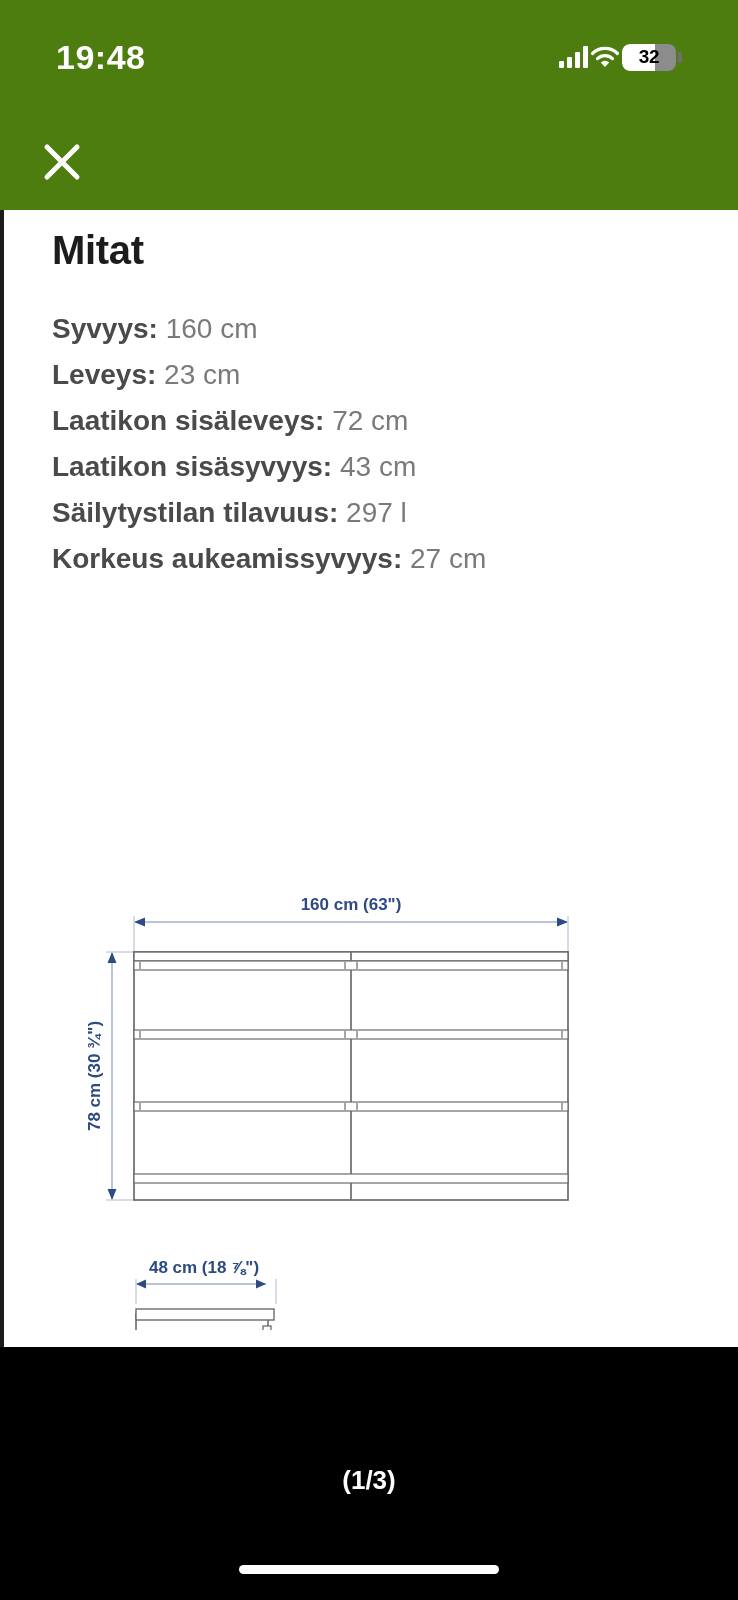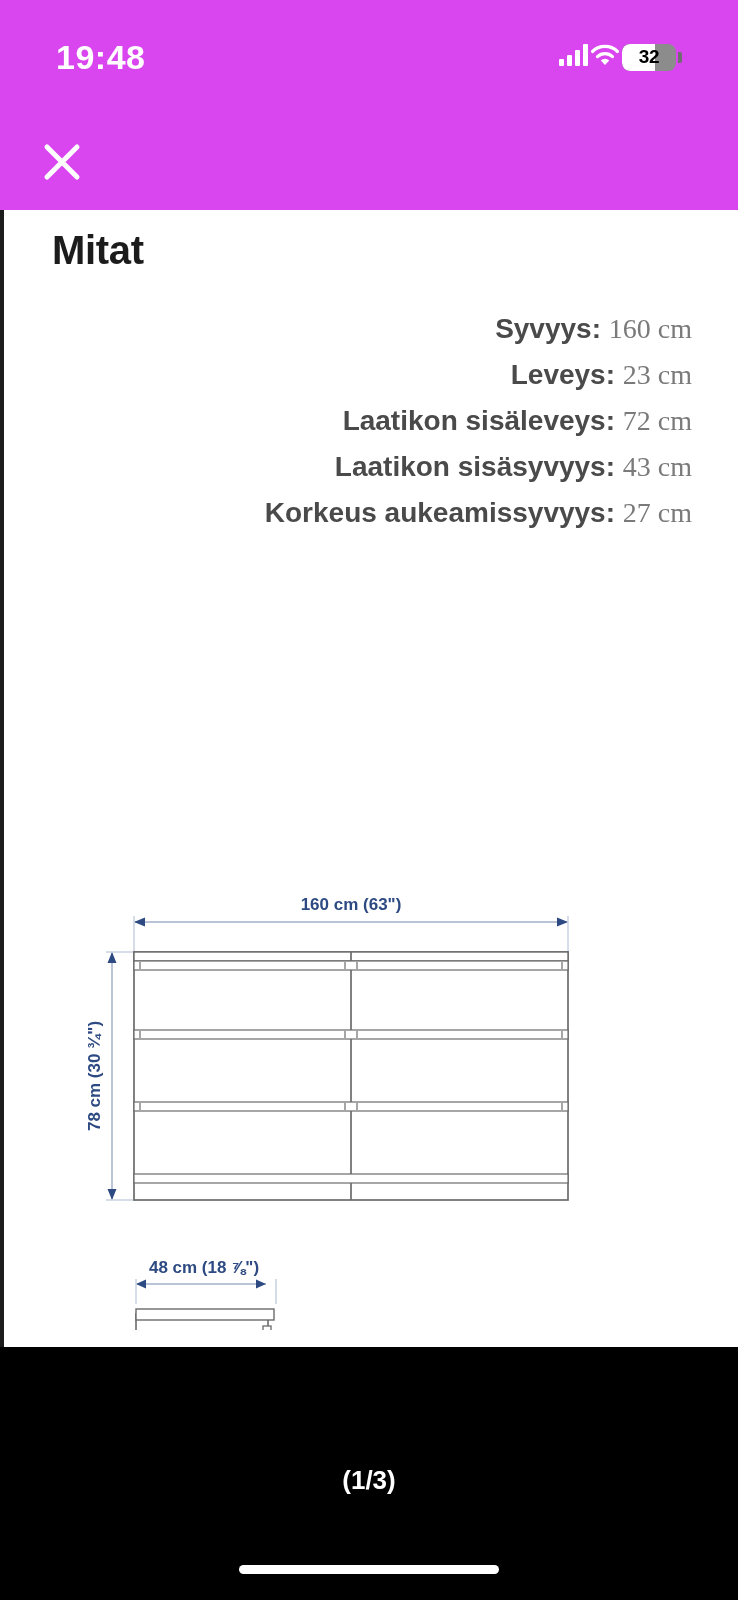--- a/index.html
+++ b/index.html
@@ -5,36 +5,36 @@
   * { margin:0; padding:0; box-sizing:border-box; }
   html, body {
     width:738px; height:1600px;
     background:#000;
     font-family:"Liberation Sans", sans-serif;
     overflow:hidden;
   }
   .phone {
     position:relative;
     width:738px; height:1600px;
-    background:#d946ef;
+    background:#4d7c0f;
   }
 
   
   .status-bar {
     position:absolute; top:0; left:0; width:738px; height:100px;
     display:flex; align-items:center; justify-content:space-between;
     padding:0 56px;
     color:#fff;
   }
   .status-time {
     font-size:34px; font-weight:600; letter-spacing:0.5px;
     margin-top:14px;
   }
   .status-right {
-    display:flex; gap:2px; margin-top:14px;
+    display:flex; align-items:center; gap:2px; margin-top:14px;
   }
   
   .cell-icon { display:flex; align-items:flex-end; gap:3px; height:22px; }
   .cell-icon i { display:block; width:5px; background:#fff; border-radius:1px; }
   .cell-icon i:nth-child(1){ height:7px; }
   .cell-icon i:nth-child(2){ height:11px; }
   .cell-icon i:nth-child(3){ height:16px; }
   .cell-icon i:nth-child(4){ height:22px; }
   
   .wifi-icon { width:30px; height:22px; position:relative; }
@@ -72,21 +72,20 @@
     cursor:pointer;
   }
   .close-btn svg { display:block; }
 
   
   .sheet {
     position:absolute; top:210px; left:0;
     width:738px; height:1137px;
     background:#fff;
     overflow:hidden;
-    text-align:right;
   }
   .sheet-edge-l {
     position:absolute; left:0; top:0; width:4px; height:100%;
     background:#1c1c1c;
   }
   .sheet-inner { position:absolute; left:4px; top:0; width:734px; height:100%; }
 
   .page-title {
     position:absolute; left:48px; top:18px;
     font-size:40px; font-weight:700; color:#1c1c1c;
@@ -96,21 +95,21 @@
   .spec-list {
     position:absolute; left:48px; top:96px;
     width:640px;
   }
   .spec-row {
     font-size:28px; line-height:46px;
     color:#6e6e6e;
     white-space:nowrap;
   }
   .spec-row .k { font-weight:700; color:#4a4a4a; }
-  .spec-row .v { font-weight:400; color:#7a7a7a;font-family:Liberation Serif, serif; }
+  .spec-row .v { font-weight:400; color:#7a7a7a; }
 
   
   .drawings {
     position:absolute; left:0; top:460px; width:734px; height:660px;
   }
   .dim-text {
     fill:#2d4a82;
     font-family:"Liberation Sans", sans-serif;
     font-weight:700;
   }
@@ -169,20 +168,24 @@
         </div>
         <div class="spec-row">
           <span class="k">Laatikon sisäleveys:</span>
           <span class="v">72 cm</span>
         </div>
         <div class="spec-row">
           <span class="k">Laatikon sisäsyvyys:</span>
           <span class="v">43 cm</span>
         </div>
         <div class="spec-row">
+          <span class="k">Säilytystilan tilavuus:</span>
+          <span class="v">297 l</span>
+        </div>
+        <div class="spec-row">
           <span class="k">Korkeus aukeamissyvyys:</span>
           <span class="v">27 cm</span>
         </div>
       </div>
 
       <div class="drawings">
         <svg width="734" height="660" viewBox="0 0 734 660">
 
           <g>
 

